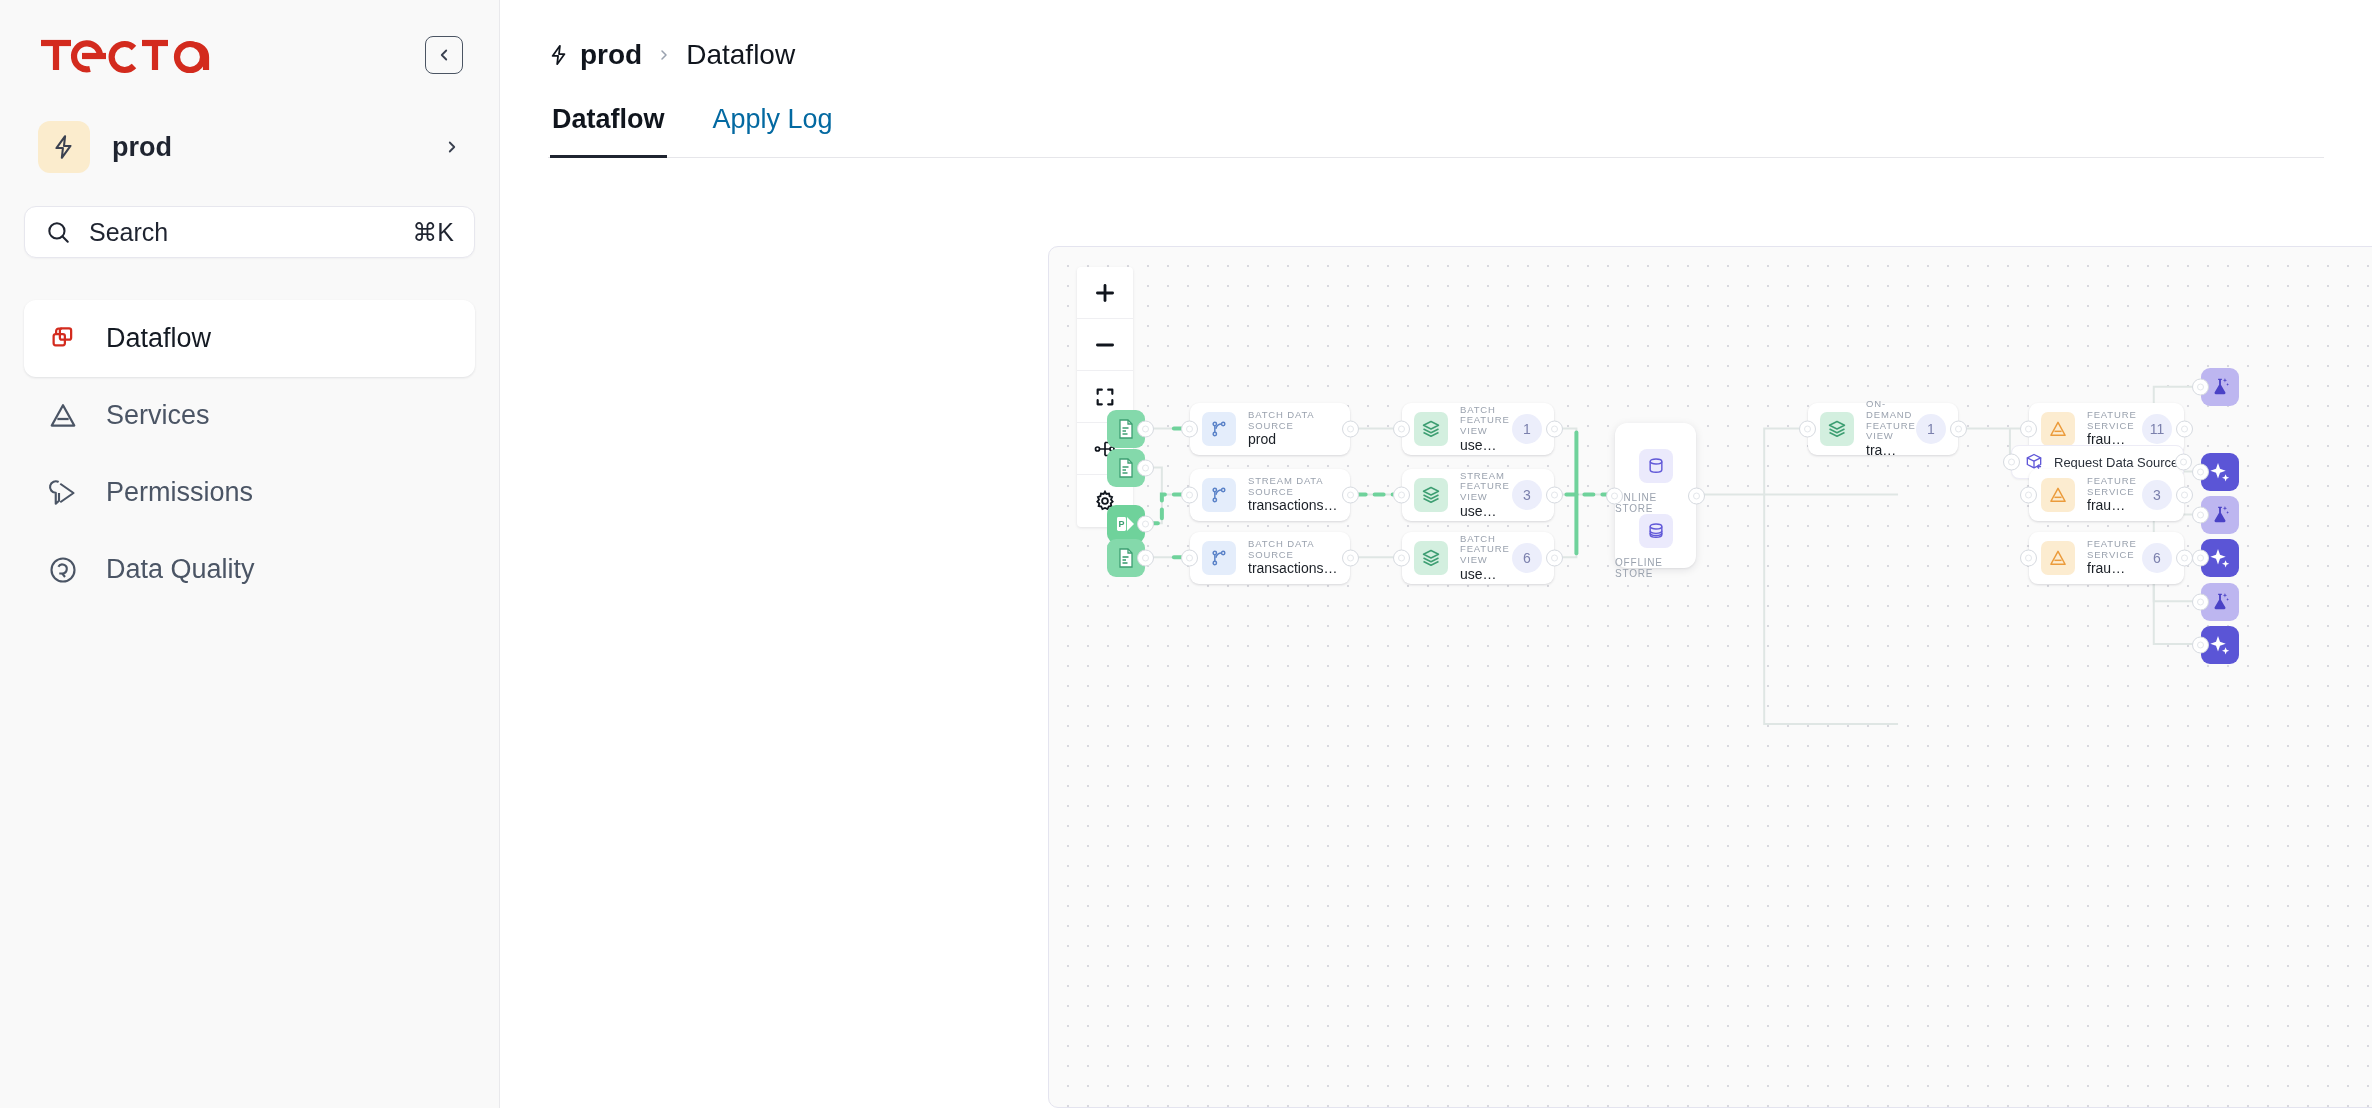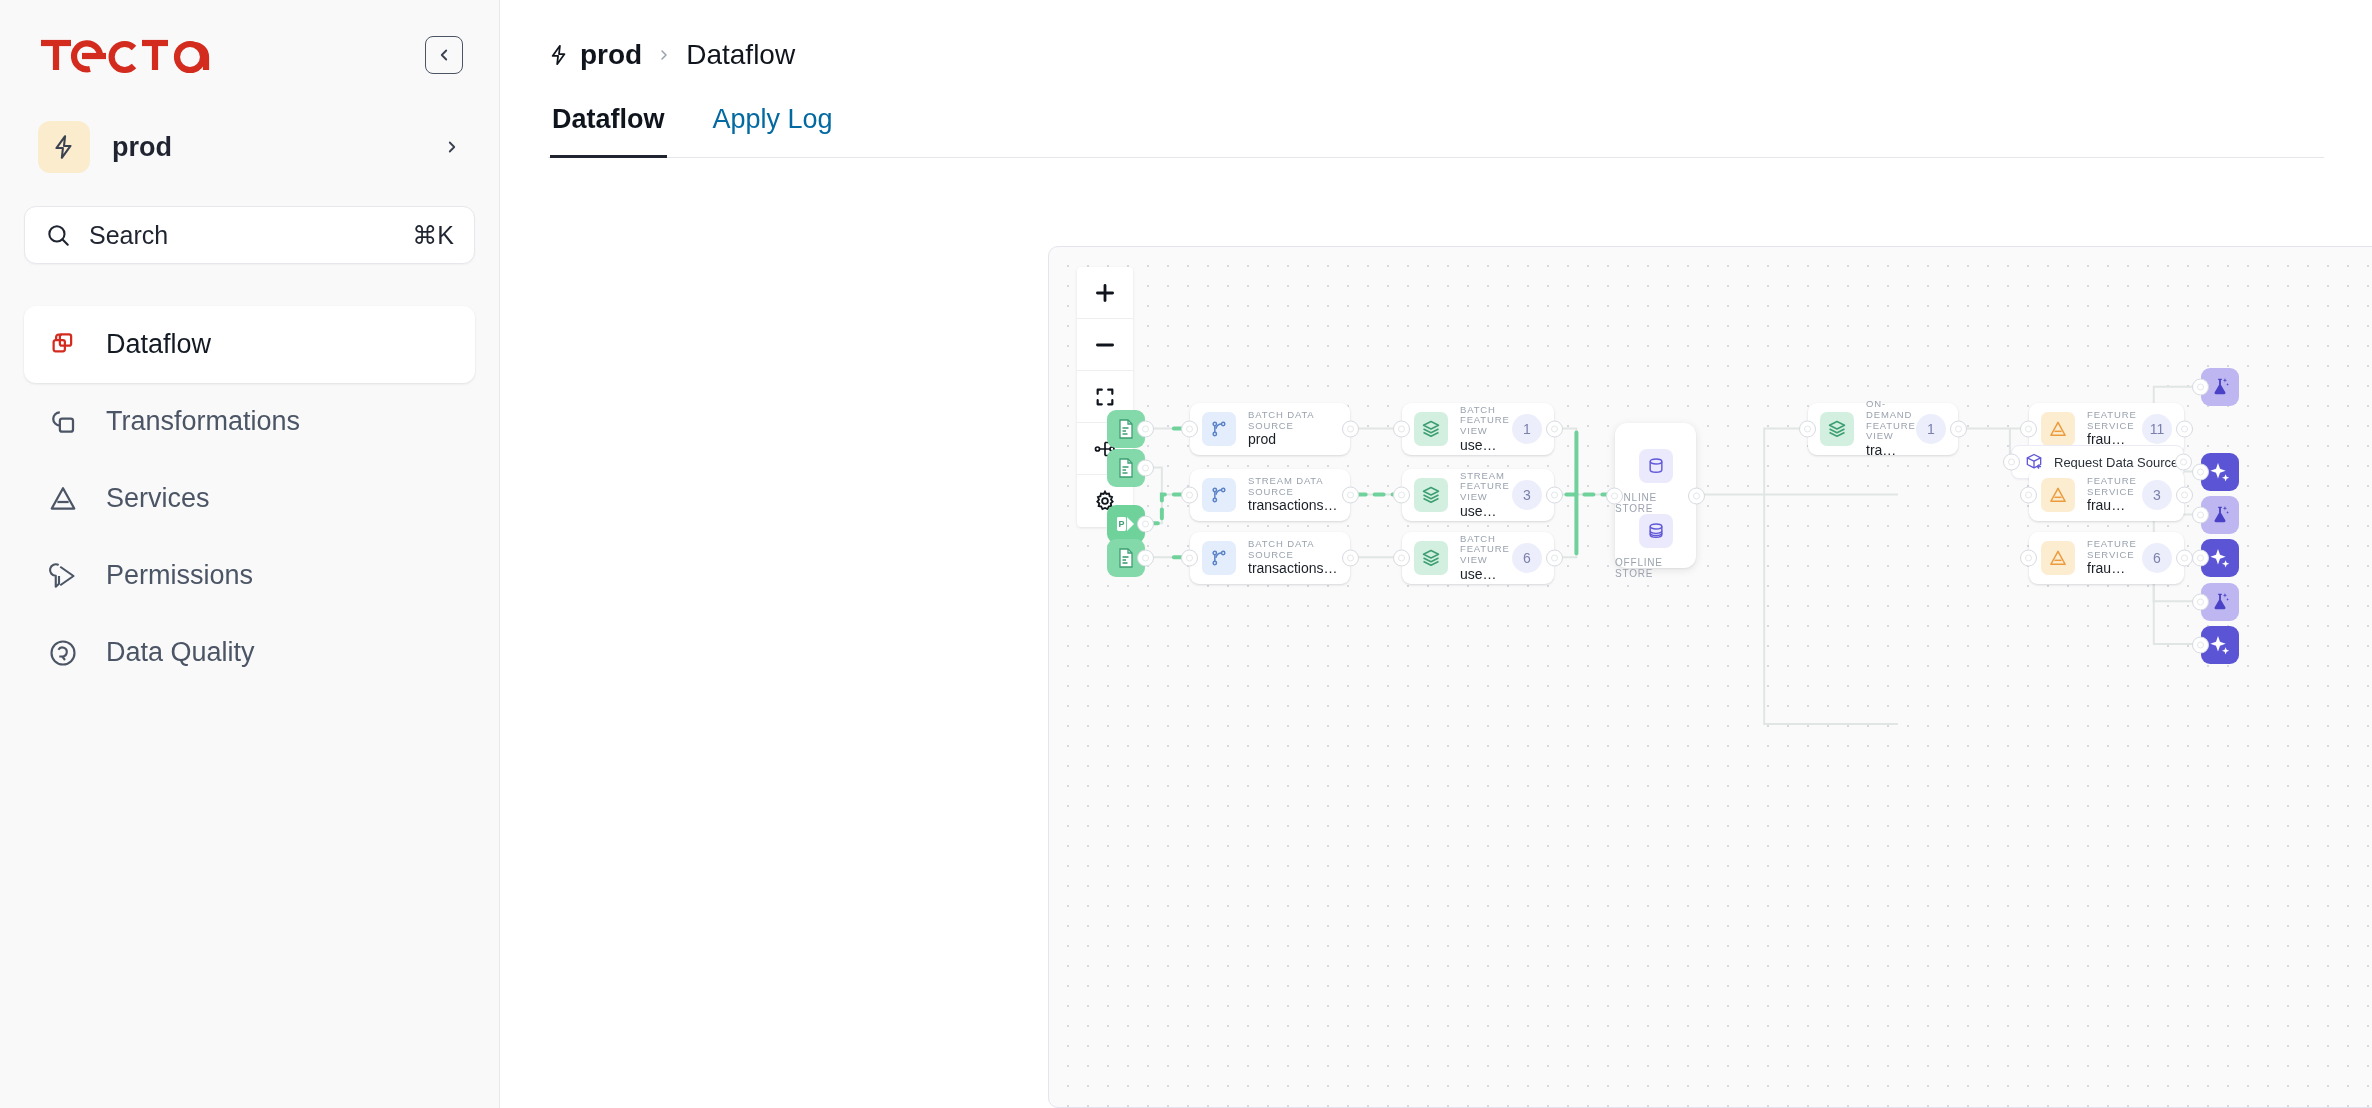--- a/index.html
+++ b/index.html
@@ -32,21 +32,21 @@
     padding: 0 14px 0 14px; height: 74px; cursor: pointer;
   }
   .ws-icon {
     width: 52px; height: 52px; border-radius: 12px; background: #fbeccd;
     display: flex; align-items: center; justify-content: center; flex: 0 0 52px;
   }
   .ws-name { font-size: 27px; font-weight: 700; color: #1f2430; flex: 1; }
   .ws-chevron { color: #3a4150; display: flex; }
 
   .search-box {
-    margin: 22px 0 0 0; height: 58px; background: #fff;
+    margin: 22px 0 0 0; height: 52px; background: #fff;
     border: 1px solid #e7e7ee; border-radius: 12px;
     display: flex; align-items: center; gap: 18px; padding: 0 20px;
     box-shadow: 0 1px 2px rgba(16,24,40,.04); cursor: text;
   }
   .search-box .s-label { font-size: 25px; color: #1f2430; flex: 1; font-weight: 400; }
   .search-box .s-kbd { font-size: 25px; color: #1f2430; }
 
   .nav { margin-top: 42px; display: flex; flex-direction: column; gap: 0; }
   .nav-item {
     height: 77px; display: flex; align-items: center; gap: 26px;
@@ -221,29 +221,20 @@
             <rect x="9.5" y="3.5" width="9" height="9" rx="1.6"></rect>
             <rect x="4.5" y="8" width="9" height="9" rx="1.6"></rect>
             <path d="M6.5 8 V5.6 a2 2 0 0 1 2-2 H11"></path>
           </svg>
         </span>
         <span>Dataflow</span>
       </div>
 
 
 
-      <div class="nav-item">
-        <span class="nav-ico">
-          <svg width="30" height="30" viewBox="0 0 24 24" fill="none" stroke="currentColor" stroke-width="1.8">
-            <path d="M9.5 4.2 a5.3 5.3 0 1 0 0 10.6"></path>
-            <rect x="9.5" y="9.2" width="10.5" height="10.5" rx="1.8"></rect>
-          </svg>
-        </span>
-        <span>Transformations</span>
-      </div>
 
 
       <div class="nav-item">
         <span class="nav-ico">
           <svg width="30" height="30" viewBox="0 0 24 24" fill="none" stroke="currentColor" stroke-width="1.8" stroke-linejoin="round">
             <path d="M12 3.4 21 19.6 H3 Z"></path>
               <path d="M7.5 14.4 H16.5"></path>
           </svg>
         </span>
         <span>Services</span>

